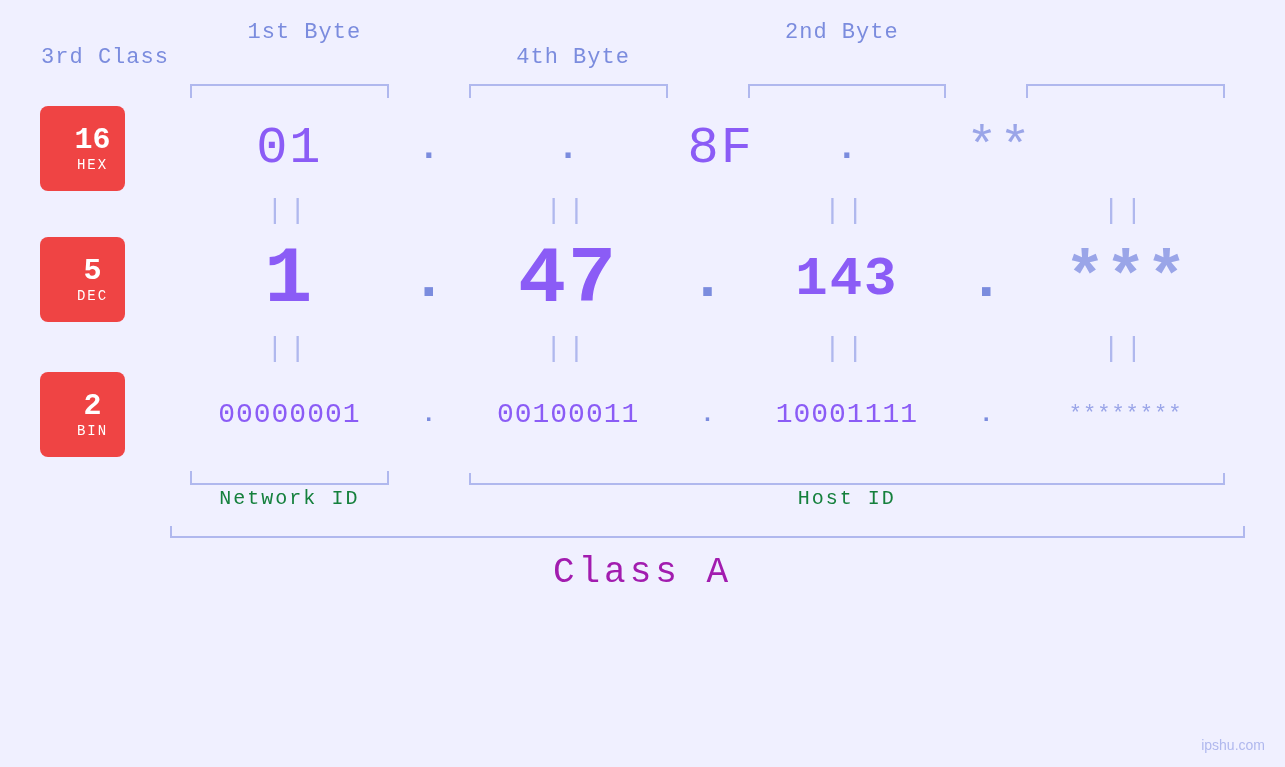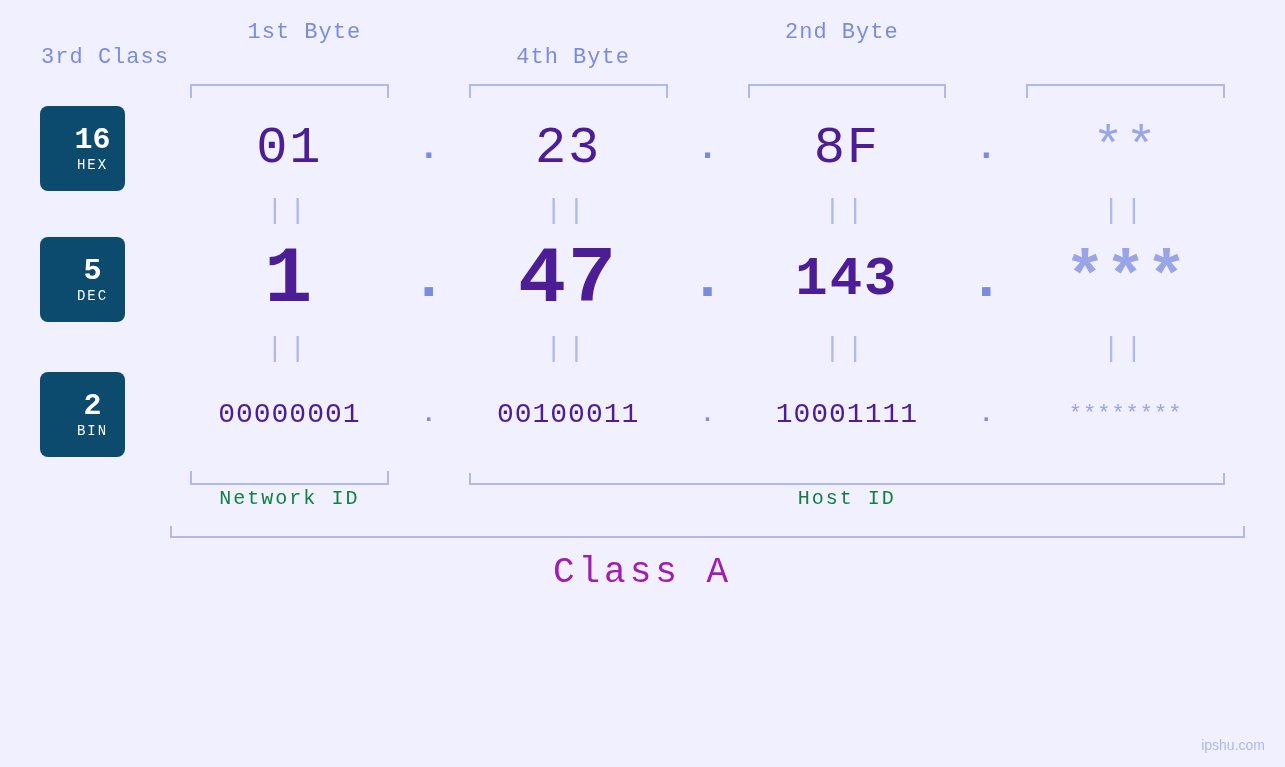--- a/index.html
+++ b/index.html
@@ -38,21 +38,21 @@
       color: #7b8cde;
       font-size: 22px;
       font-family: 'Courier New', Courier, monospace;
       letter-spacing: 1px;
     }
 
     
     .badge {
       width: 85px;
       height: 85px;
-      background: #0c4a6e;
+      background: #ef4444;
       border-radius: 8px;
       display: flex;
       flex-direction: column;
       align-items: center;
       justify-content: center;
       color: white;
       margin-bottom: 0;
       padding-left: 20px;
     }
 
@@ -72,21 +72,21 @@
     .dot-sep {
       text-align: center;
       color: #7b8cde;
       font-size: 36px;
       font-weight: bold;
     }
 
     
     .val-cell {
       text-align: center;
-      color: #4c1d95;
+      color: #8b5cf6;
     }
 
     .val-hex {
       font-size: 52px;
       font-weight: 400;
       letter-spacing: 2px;
     }
 
     .val-dec {
       font-size: 80px;
@@ -272,21 +272,20 @@
 
   <div class="hex-row" style="margin-top:10px;">
     <div class="badge-cell">
       <div class="badge">
         <span class="badge-number">16</span>
         <span class="badge-label">HEX</span>
       </div>
     </div>
     <div class="val-cell val-hex">01</div>
     <div class="dot-sep">.</div>
-    <div class="val-cell val-hex">23</div>
     <div class="dot-sep">.</div>
     <div class="val-cell val-hex">8F</div>
     <div class="dot-sep">.</div>
     <div class="val-cell val-hex val-star">**</div>
   </div>
 
   <div class="eq-row" style="margin: 4px 0;">
     <div></div>
     <div class="eq-cell">||</div>
     <div></div>

